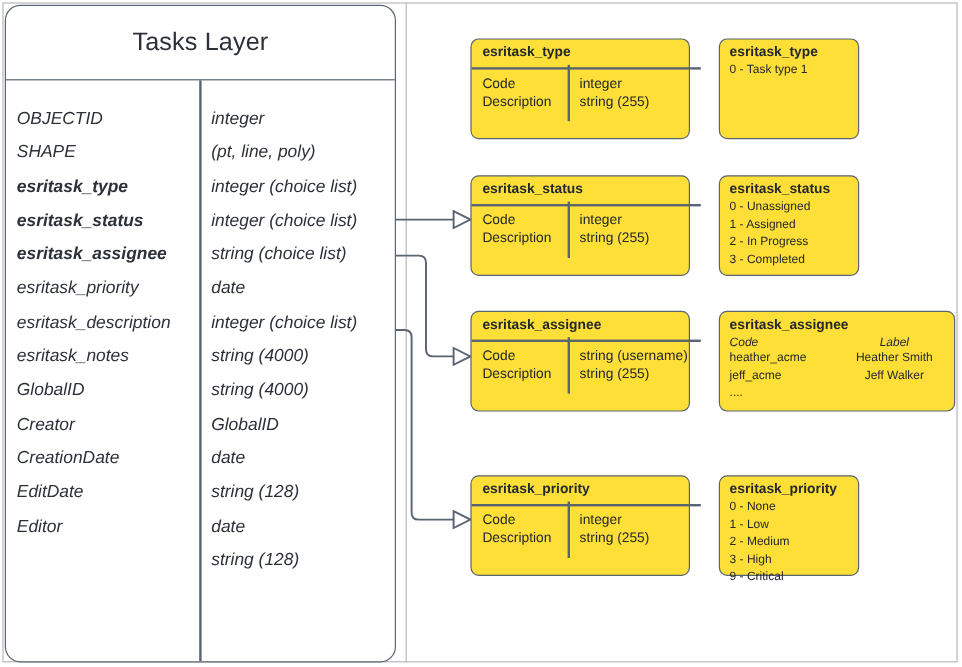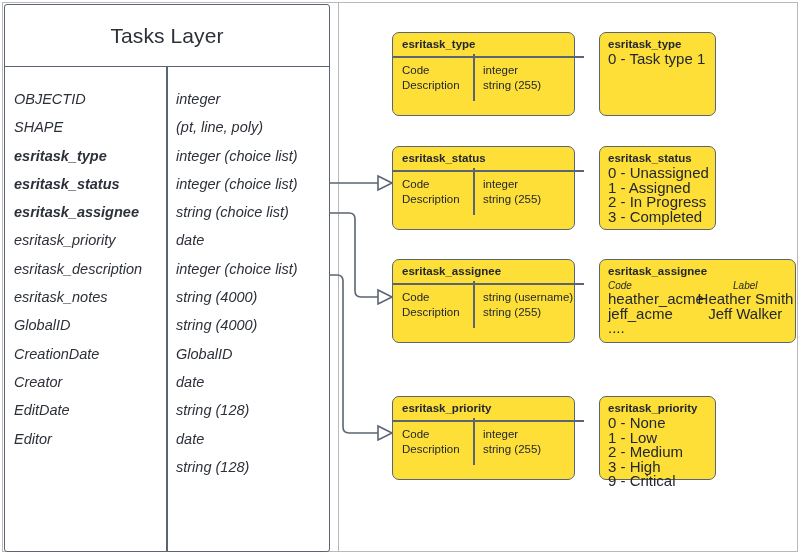--- a/index.html
+++ b/index.html
@@ -47,21 +47,21 @@
 
   
   .entity-table {
     position: absolute;
     left: 4px;
     top: 4px;
     width: 326px;
     height: 548px;
     box-sizing: border-box;
     border: 1.5px solid #5a6472;
-    border-radius: 3px;
+    border-radius: 13px;
     background: #ffffff;
   }
   .entity-title {
     height: 62px;
     line-height: 62px;
     text-align: center;
     font-size: 21px;
     color: #2c3038;
     border-bottom: 1.5px solid #5a6472;
     box-sizing: border-box;
@@ -164,21 +164,21 @@
     padding: 4px 0 0 8px;
   }
   .vbox-title {
     font-size: 11.5px;
     font-weight: bold;
     color: #24272e;
     line-height: 15px;
     white-space: nowrap;
   }
   .vline {
-    font-size: 15px;
+    font-size: 10px;
     color: #24272e;
     line-height: 14.5px;
     white-space: nowrap;
   }
   .vhead {
     font-size: 10px;
     font-style: italic;
     color: #24272e;
     line-height: 13px;
   }
@@ -201,22 +201,22 @@
       <div class="col-names">
         <div class="frow">OBJECTID</div>
         <div class="frow">SHAPE</div>
         <div class="frow key">esritask_type</div>
         <div class="frow key">esritask_status</div>
         <div class="frow key">esritask_assignee</div>
         <div class="frow">esritask_priority</div>
         <div class="frow">esritask_description</div>
         <div class="frow">esritask_notes</div>
         <div class="frow">GlobalID</div>
+        <div class="frow">Creator</div>
         <div class="frow">CreationDate</div>
-        <div class="frow">Creator</div>
         <div class="frow">EditDate</div>
         <div class="frow">Editor</div>
       </div>
       <div class="col-types">
         <div class="frow">integer</div>
         <div class="frow">(pt, line, poly)</div>
         <div class="frow">integer (choice list)</div>
         <div class="frow">integer (choice list)</div>
         <div class="frow">string (choice list)</div>
         <div class="frow">date</div>

